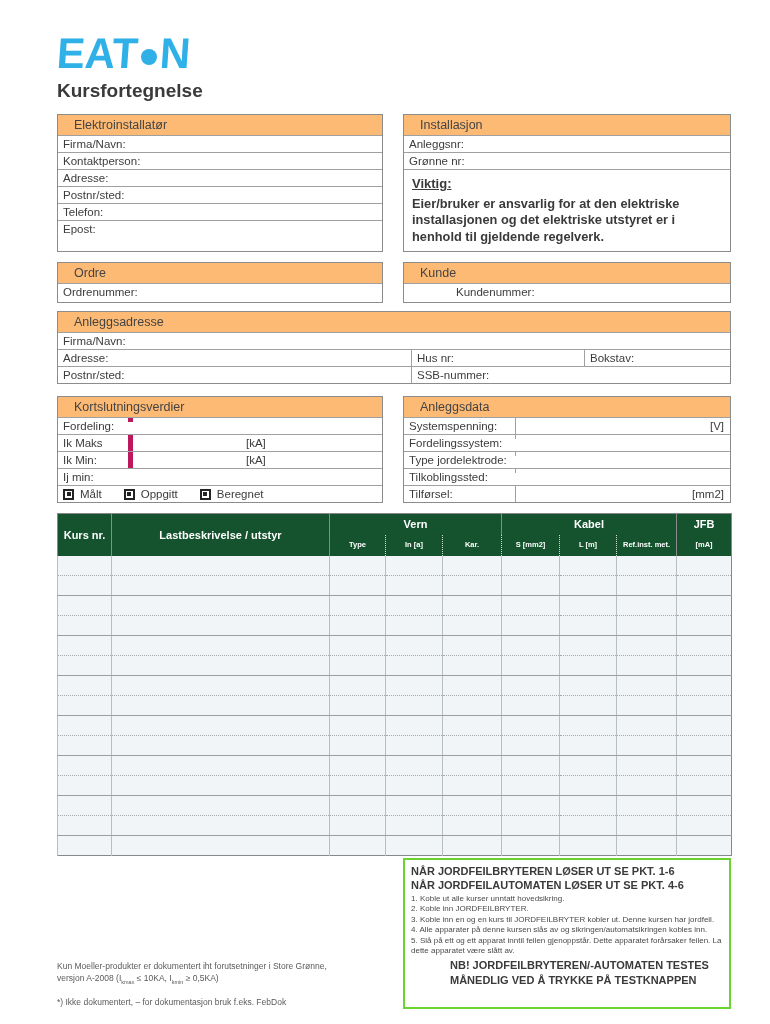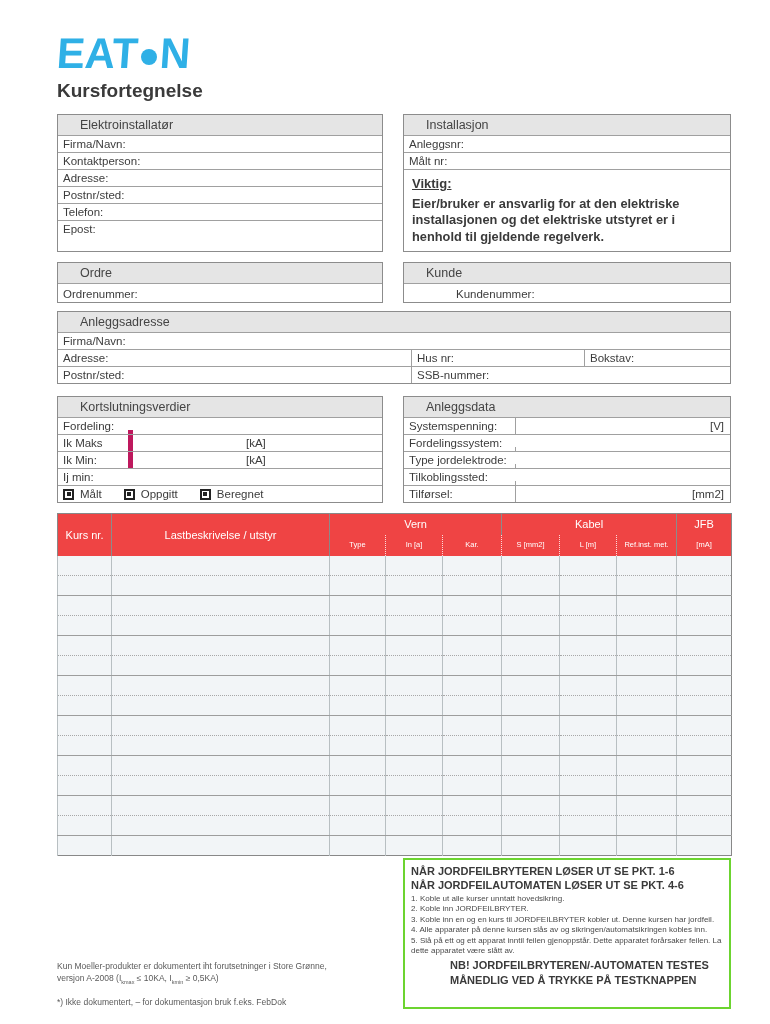--- a/index.html
+++ b/index.html
@@ -11,22 +11,22 @@
   .brand { margin-top:33px; display:flex; align-items:center; height:42px; }
   .brand .logo-txt { color:#2fb0e6; font-weight:bold; font-size:42px; letter-spacing:0px;
                      transform:skewX(-4deg) scaleY(1.02); line-height:1; }
   .brand .logo-dot { width:16px; height:16px; border-radius:50%; background:#2fb0e6; margin:6px 3px 0 3px; }
   .page-title { margin-top:5px; font-size:19px; font-weight:bold; color:#3a3a3a; }
 
   
   .grid2 { display:grid; grid-template-columns:326px 328px; column-gap:20px; }
   .mt12 { margin-top:12px; } .mt10 { margin-top:10px; } .mt8 { margin-top:8px; }
   .sec { border:1px solid #8c8c8c; background:#fff; font-size:11.5px; display:flex; flex-direction:column; }
-  .sec-h { background:#e5e5e5; padding:3px 22px; font-size:12.5px; color:#444; height:20px; }
-  .frow { display:flex; border-top:1px solid #a0a0a0; min-height:17px; align-items:flex-end; }
+  .sec-h { background:#fdba74; padding:3px 16px; font-size:12.5px; color:#444; height:20px; }
+  .frow { display:flex; border-top:1px solid #a0a0a0; min-height:17px; align-items:flex-start; }
   .flabel { padding:2px 5px; white-space:nowrap; }
   .fcell { border-left:1px solid #a0a0a0; flex:1; background:#fff; }
   .fcell.shaded { background:#ededed; }
   .w94 { width:94px; } .w99 { width:99px; } .w104 { width:104px;margin-left:47px; } .w70 { width:70px; } .w111 { width:111px; }
   .fix { flex:none; }
 
   
   .viktig { border-top:1px solid #a0a0a0; padding:4px 8px 6px 8px; flex:1; }
   .viktig-title { font-weight:bold; text-decoration:underline; font-size:13px; margin:2px 0 5px 0; color:#3a3a3a; }
   .viktig-text { font-weight:bold; font-size:12.8px; line-height:1.28; color:#3a3a3a; width:300px; }
@@ -37,21 +37,21 @@
   .cb-item { display:flex; align-items:center; gap:6px; cursor:pointer; }
   .cb-box { width:11px; height:11px; border:2px solid #222; display:flex; align-items:center; justify-content:center; }
   .cb-box::after { content:""; width:4px; height:4px; background:#222; display:block; }
 
   
   .ad-val { border-left:1px solid #a0a0a0; flex:1; padding:2px 6px; text-align:right; }
 
   
   table.circuit { border-collapse:collapse; width:674px; margin-top:10px; table-layout:fixed; }
   table.circuit th, table.circuit td { padding:0; }
-  thead th { background:#ef4444; color:#ffffff; font-weight:normal; border-left:1px dotted rgba(255,255,255,.8); }
+  thead th { background:#14532d; color:#ffffff; font-weight:bold; border-left:1px dotted rgba(255,255,255,.8); }
   thead tr th:first-child { border-left:1px solid #888; }
   thead th.big { font-size:11px; }
   thead th.sub { font-size:7.5px; line-height:1.15; }
   thead tr.r1 th { height:21px; }
   thead tr.r2 th { height:21px; }
   thead th.span2 { border-left:1px solid #8b8b8b; }
   table.circuit { border:1px solid #888; }
   tbody td { background:#f2f5f7; border-left:1px solid #b8bfc2; height:20px; }
   tbody tr.dot td { border-bottom:1px dotted #a8a8a8; }
   tbody tr.sol td { border-bottom:1px solid #9d9d9d; }
@@ -110,21 +110,21 @@
         </div>
     </div>
 
     <div class="sec">
       <div class="sec-h">Installasjon</div>
       <div class="frow">
           <div class="flabel w99 fix">Anleggsnr:</div>
           <div class="fcell"></div>
         </div>
       <div class="frow">
-          <div class="flabel w99 fix">Målt nr:</div>
+          <div class="flabel w99 fix">Grønne nr:</div>
           <div class="fcell"></div>
         </div>
       <div class="viktig">
         <div class="viktig-title">Viktig:</div>
         <div class="viktig-text">Eier/bruker er ansvarlig for at den elektriske installasjonen og det elektriske utstyret er i henhold til gjeldende regelverk.</div>
       </div>
     </div>
   </div>
 
   <div class="grid2 mt10">

